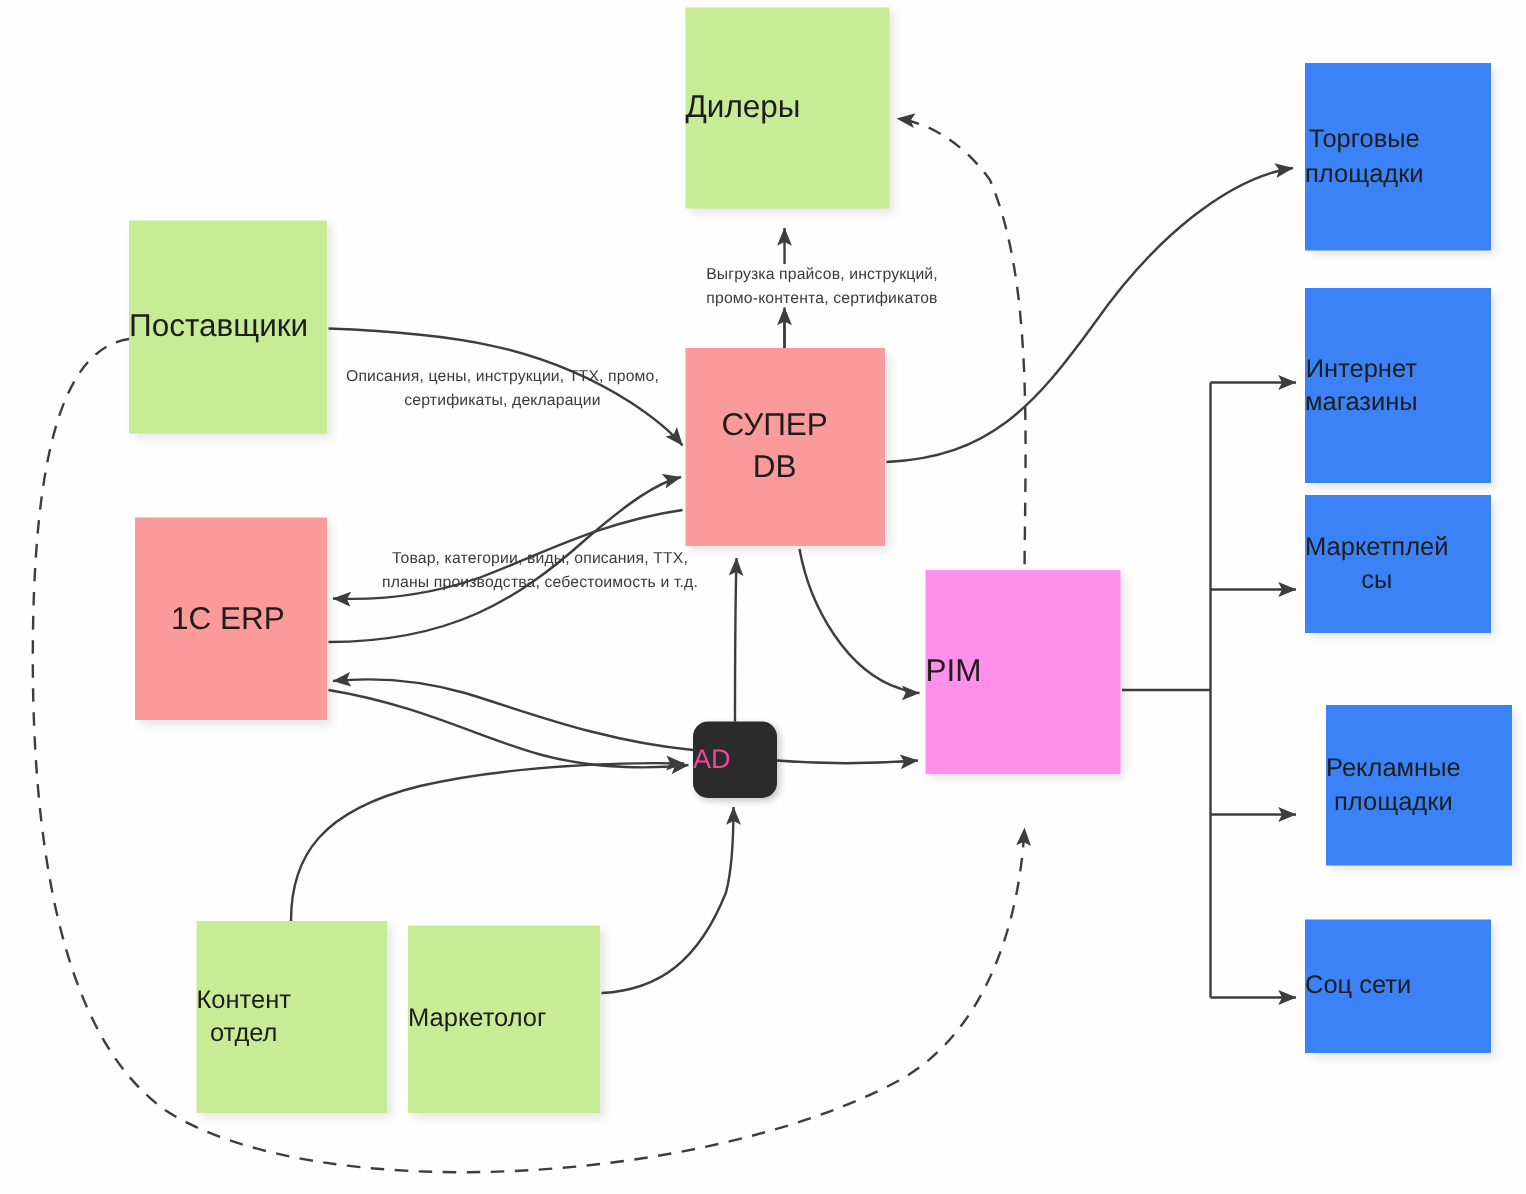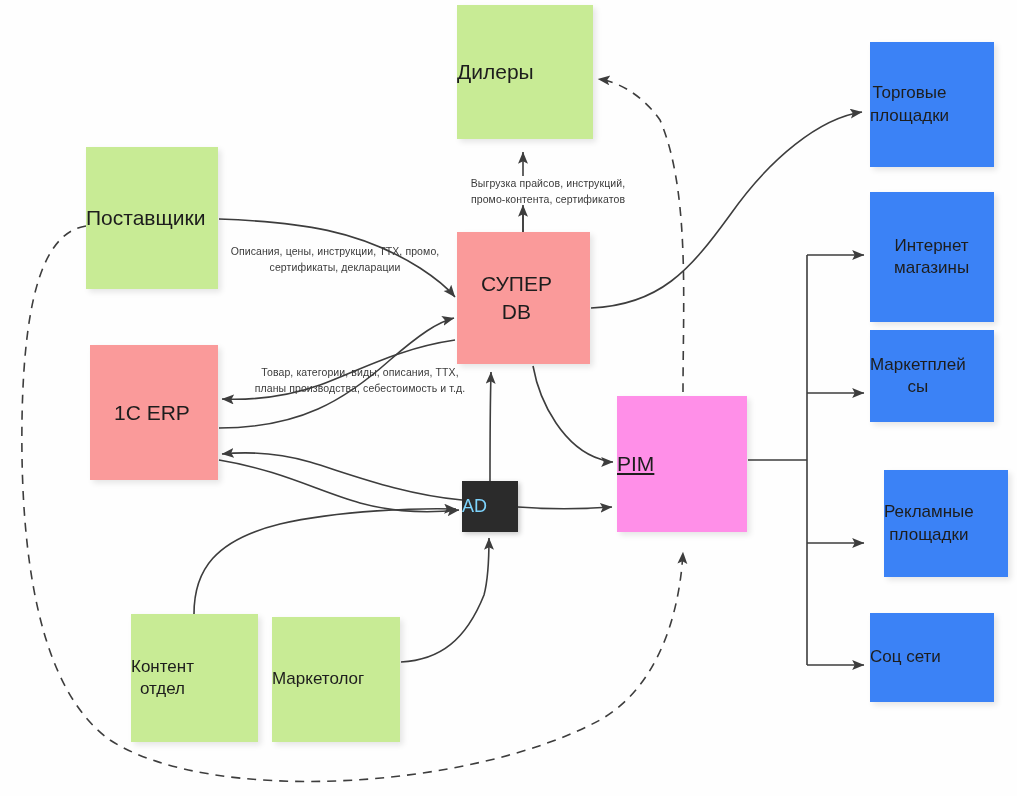--- a/index.html
+++ b/index.html
@@ -15,21 +15,21 @@
     display:flex;align-items:center;justify-content:flex-start;
     text-align:center;line-height:1.32;
     color:#1d1d1d;
     box-shadow:3px 3px 6px rgba(0,0,0,0.10);
     white-space:pre-line;
   }
   .node.green{background:#c8eb95;}
   .node.salmon{background:#fa9a9a;padding-left:24px;}
   .node.yellow{background:#3b82f6;}
   .node.pink{background:#ff8fe8;}
-  .node.black{background:#2b2b2b;color:#7dd3fc;box-shadow:2px 2px 5px rgba(0,0,0,0.22);}
+  .node.black{background:#2b2b2b;color:#ec4899;box-shadow:2px 2px 5px rgba(0,0,0,0.22);border-radius:10px;}
   .node.t-lg{font-size:21px;}
   .node.t-md{font-size:18px;}
   .node.t-sm{font-size:17px;}
   .edge-label{
     position:absolute;font-size:10.5px;color:#3a3a3a;
     line-height:1.5;text-align:center;white-space:pre-line;
     letter-spacing:0.1px;
   }
 </style>
 </head>
@@ -101,21 +101,21 @@
 
   <div class="node salmon t-lg" style="left:457px;top:232px;width:133px;height:132px;">
     <span>СУПЕР
 DB</span>
   </div>
 
   <div class="node salmon t-lg" style="left:90px;top:345px;width:128px;height:135px;">
     <span>1C ERP</span>
   </div>
 
-  <div class="node pink t-lg" style="left:617px;top:396px;width:130px;height:136px;text-decoration:underline;">
+  <div class="node pink t-lg" style="left:617px;top:380px;width:130px;height:136px;">
     <span>PIM</span>
   </div>
 
   <div class="node black t-md" style="left:462px;top:481px;width:56px;height:51px;">
     <span>AD</span>
   </div>
 
   <div class="node green t-sm" style="left:131px;top:614px;width:127px;height:128px;">
     <span>Контент
 отдел</span>
@@ -123,21 +123,21 @@
 
   <div class="node green t-sm" style="left:272px;top:617px;width:128px;height:125px;">
     <span>Маркетолог</span>
   </div>
 
   <div class="node yellow t-sm" style="left:870px;top:42px;width:124px;height:125px;">
     <span>Торговые
 площадки</span>
   </div>
 
-  <div class="node yellow t-sm" style="left:870px;top:192px;width:124px;height:130px;padding-left:24px;">
+  <div class="node yellow t-sm" style="left:870px;top:192px;width:124px;height:130px;">
     <span>Интернет
 магазины</span>
   </div>
 
   <div class="node yellow t-sm" style="left:870px;top:330px;width:124px;height:92px;">
     <span>Маркетплей
 сы</span>
   </div>
 
   <div class="node yellow t-sm" style="left:884px;top:470px;width:124px;height:107px;">

